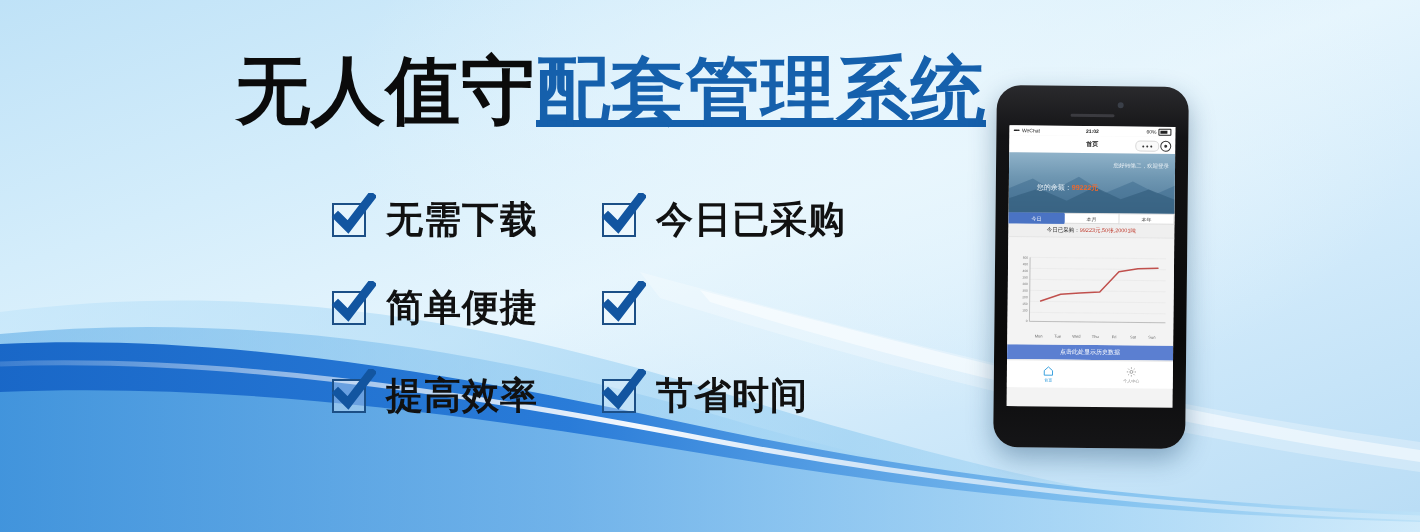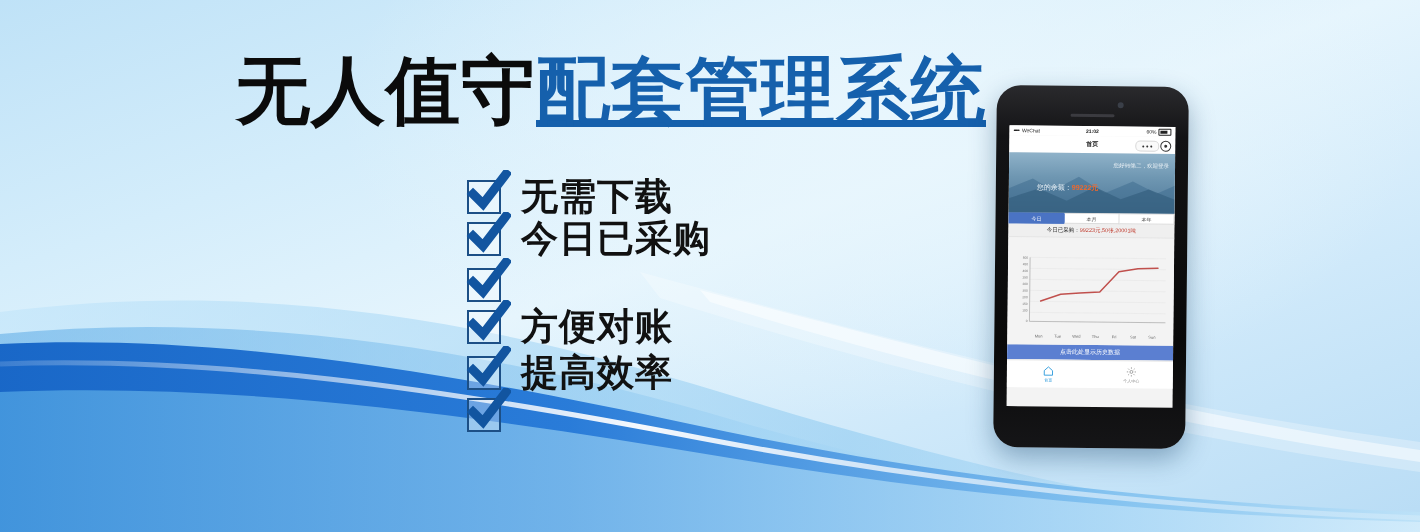--- a/index.html
+++ b/index.html
@@ -18,21 +18,21 @@
   .waves{position:absolute;left:0;bottom:0;width:1420px;height:260px;pointer-events:none;}
 
   
   .headline{position:absolute;left:236px;top:48px;width:710px;
     font-size:74px;line-height:86px;font-weight:bold;letter-spacing:1px;white-space:nowrap;}
   .headline .hl-dark{color:#0b0b0b;margin-top:11px;}
   .headline .hl-blue{color:#1560ac;text-decoration:underline;}
 
   
   .features{position:absolute;left:330px;top:176px;width:540px;}
-  .frow{display:flex;align-items:center;height:88px;flex-direction:column;}
+  .frow{display:flex;align-items:center;height:88px;}
   .fitem{display:flex;align-items:center;width:270px;}
   .fitem .tick{position:relative;width:42px;height:42px;flex:none;margin-right:14px;}
   .fitem .tick .box{position:absolute;left:2px;top:4px;width:34px;height:34px;
     border:2px solid #1c4f86;background:rgba(255,255,255,0.32);box-sizing:border-box;}
   .fitem .tick svg{position:absolute;left:0;top:-6px;width:46px;height:46px;}
   .fitem .flabel{font-size:37px;line-height:42px;font-weight:bold;color:#111;white-space:nowrap;letter-spacing:1px;}
 
   
   .phone{position:absolute;left:995px;top:86px;width:192px;height:362px;
     background:linear-gradient(180deg,#2a2a2d 0%,#131315 14%,#090909 70%,#151517 100%);
@@ -158,49 +158,50 @@
     </div>
 
     <div class="frow">
       <div class="fitem">
         <span class="tick">
           <span class="box"></span>
           <svg viewBox="0 0 46 46">
               <path d="M8 24 L18 34 L41 4" fill="none" stroke="#1255a0" stroke-width="9" stroke-linecap="square" stroke-linejoin="miter"></path>
             </svg>
         </span>
-      </div>
-      <div class="fitem">
-        <span class="tick">
-          <span class="box"></span>
-          <svg viewBox="0 0 46 46">
-              <path d="M8 24 L18 34 L41 4" fill="none" stroke="#1255a0" stroke-width="9" stroke-linecap="square" stroke-linejoin="miter"></path>
-            </svg>
-        </span>
-        <span class="flabel">方便对账</span>
+        <span class="flabel">简单便捷</span>
+      </div>
+      <div class="fitem">
+        <span class="tick">
+          <span class="box"></span>
+          <svg viewBox="0 0 46 46">
+              <path d="M8 24 L18 34 L41 4" fill="none" stroke="#1255a0" stroke-width="9" stroke-linecap="square" stroke-linejoin="miter"></path>
+            </svg>
+        </span>
       </div>
     </div>
 
     <div class="frow">
       <div class="fitem">
         <span class="tick">
           <span class="box"></span>
           <svg viewBox="0 0 46 46">
               <path d="M8 24 L18 34 L41 4" fill="none" stroke="#1255a0" stroke-width="9" stroke-linecap="square" stroke-linejoin="miter"></path>
             </svg>
         </span>
         <span class="flabel">提高效率</span>
       </div>
       <div class="fitem">
         <span class="tick">
           <span class="box"></span>
           <svg viewBox="0 0 46 46">
               <path d="M8 24 L18 34 L41 4" fill="none" stroke="#1255a0" stroke-width="9" stroke-linecap="square" stroke-linejoin="miter"></path>
             </svg>
         </span>
+        <span class="flabel">节省时间</span>
       </div>
     </div>
 
   </div>
 
   <div class="phone">
     <span class="camera"></span>
     <span class="speaker"></span>
 
     <div class="screen">

